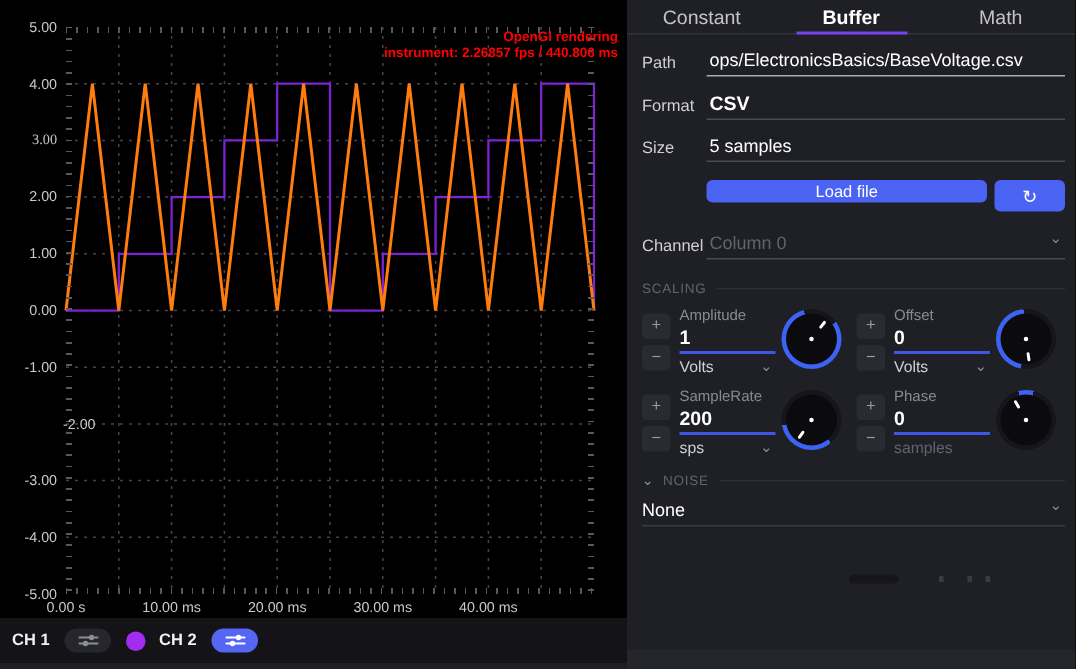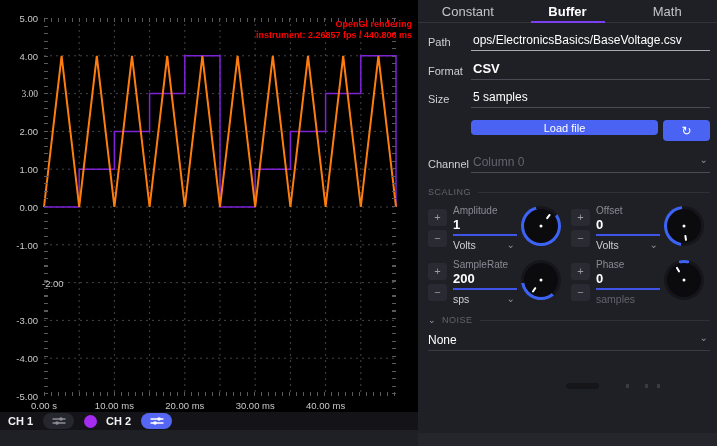--- a/index.html
+++ b/index.html
@@ -18,21 +18,21 @@
   .ts-top    { left:44px; top:18px;  width:352px; height:4px;
                background:repeating-linear-gradient(90deg,#5a5a5e 0 1px,transparent 1px 7px); }
   .ts-bottom { left:44px; top:392px; width:352px; height:4px;
                background:repeating-linear-gradient(90deg,#5a5a5e 0 1px,transparent 1px 7px); }
   .ts-left   { left:44px; top:18px;  width:4px;  height:378px;
                background:repeating-linear-gradient(180deg,#5a5a5e 0 1px,transparent 1px 7.5px); }
   .ts-right  { left:392px; top:18px; width:4px;  height:378px;
                background:repeating-linear-gradient(180deg,#5a5a5e 0 1px,transparent 1px 7.5px); }
 
   
-  .ch-bar { position:absolute; left:0; top:412px; width:418px; height:18px; background:#131318;
+  .ch-bar { position:absolute; left:0; top:412px; width:418px; height:30px; background:#131318;
             display:flex; align-items:center; padding-left:8px; }
   .ch-label { color:#f2f2f2; font-size:11px; font-weight:bold; }
   .toggle-pill { width:31px; height:16px; border-radius:8px; margin:0 10px 0 10px;
                  display:flex; align-items:center; justify-content:center; }
   .pill-off { background:#26262e; }
   .pill-on  { background:#5566f2; }
   .ch-dot { width:13px; height:13px; border-radius:50%; background:#a32cf0; margin-right:9px; }
 
   
   .side-panel { position:absolute; left:418px; top:0; width:299px; height:446px;

